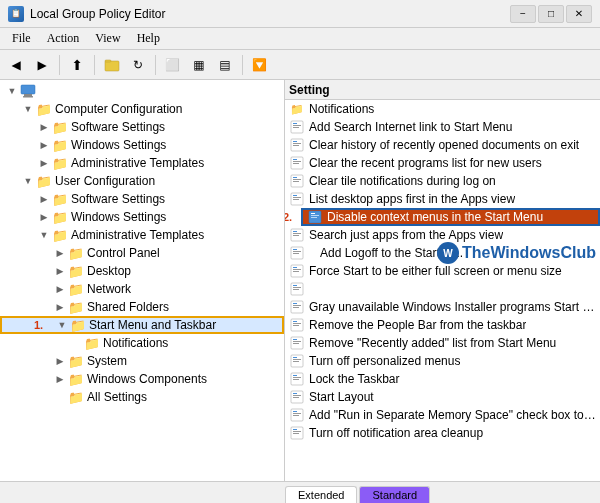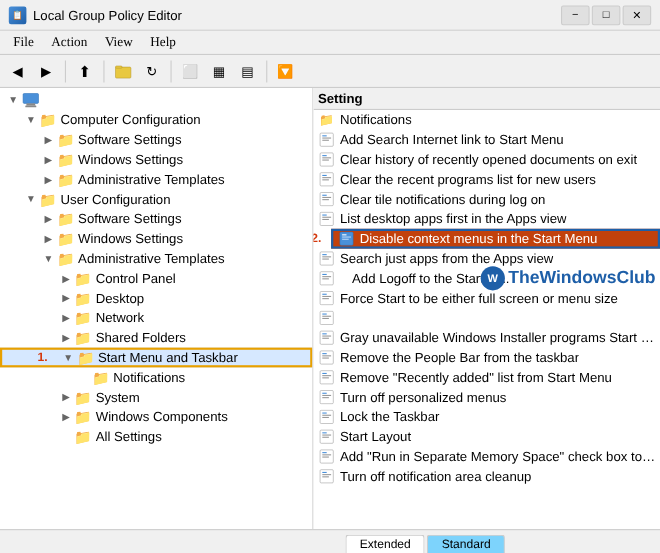--- a/index.html
+++ b/index.html
@@ -174,32 +174,31 @@
       border-top: 1px solid #ccc;
       display: flex;
       align-items: flex-end;
       background: #f0f0f0;
       padding-left: 285px;
     }
     .tab {
       padding: 2px 12px;
       border: 1px solid #ccc;
       border-bottom: none;
-      background: #7dd3fc;
+      background: #8b5cf6;
       font-size: 11px;
       cursor: pointer;
       border-radius: 3px 3px 0 0;
       margin-right: 2px;
     }
     .tab.active-tab {
       background: white;
       border-bottom: 1px solid white;
       margin-bottom: -1px;
       z-index: 1;
-      margin-left: 29px;
     }
 
     
     .right-watermark-container {
       position: relative;
     }
   </style>
 </head>
 <body>
 

